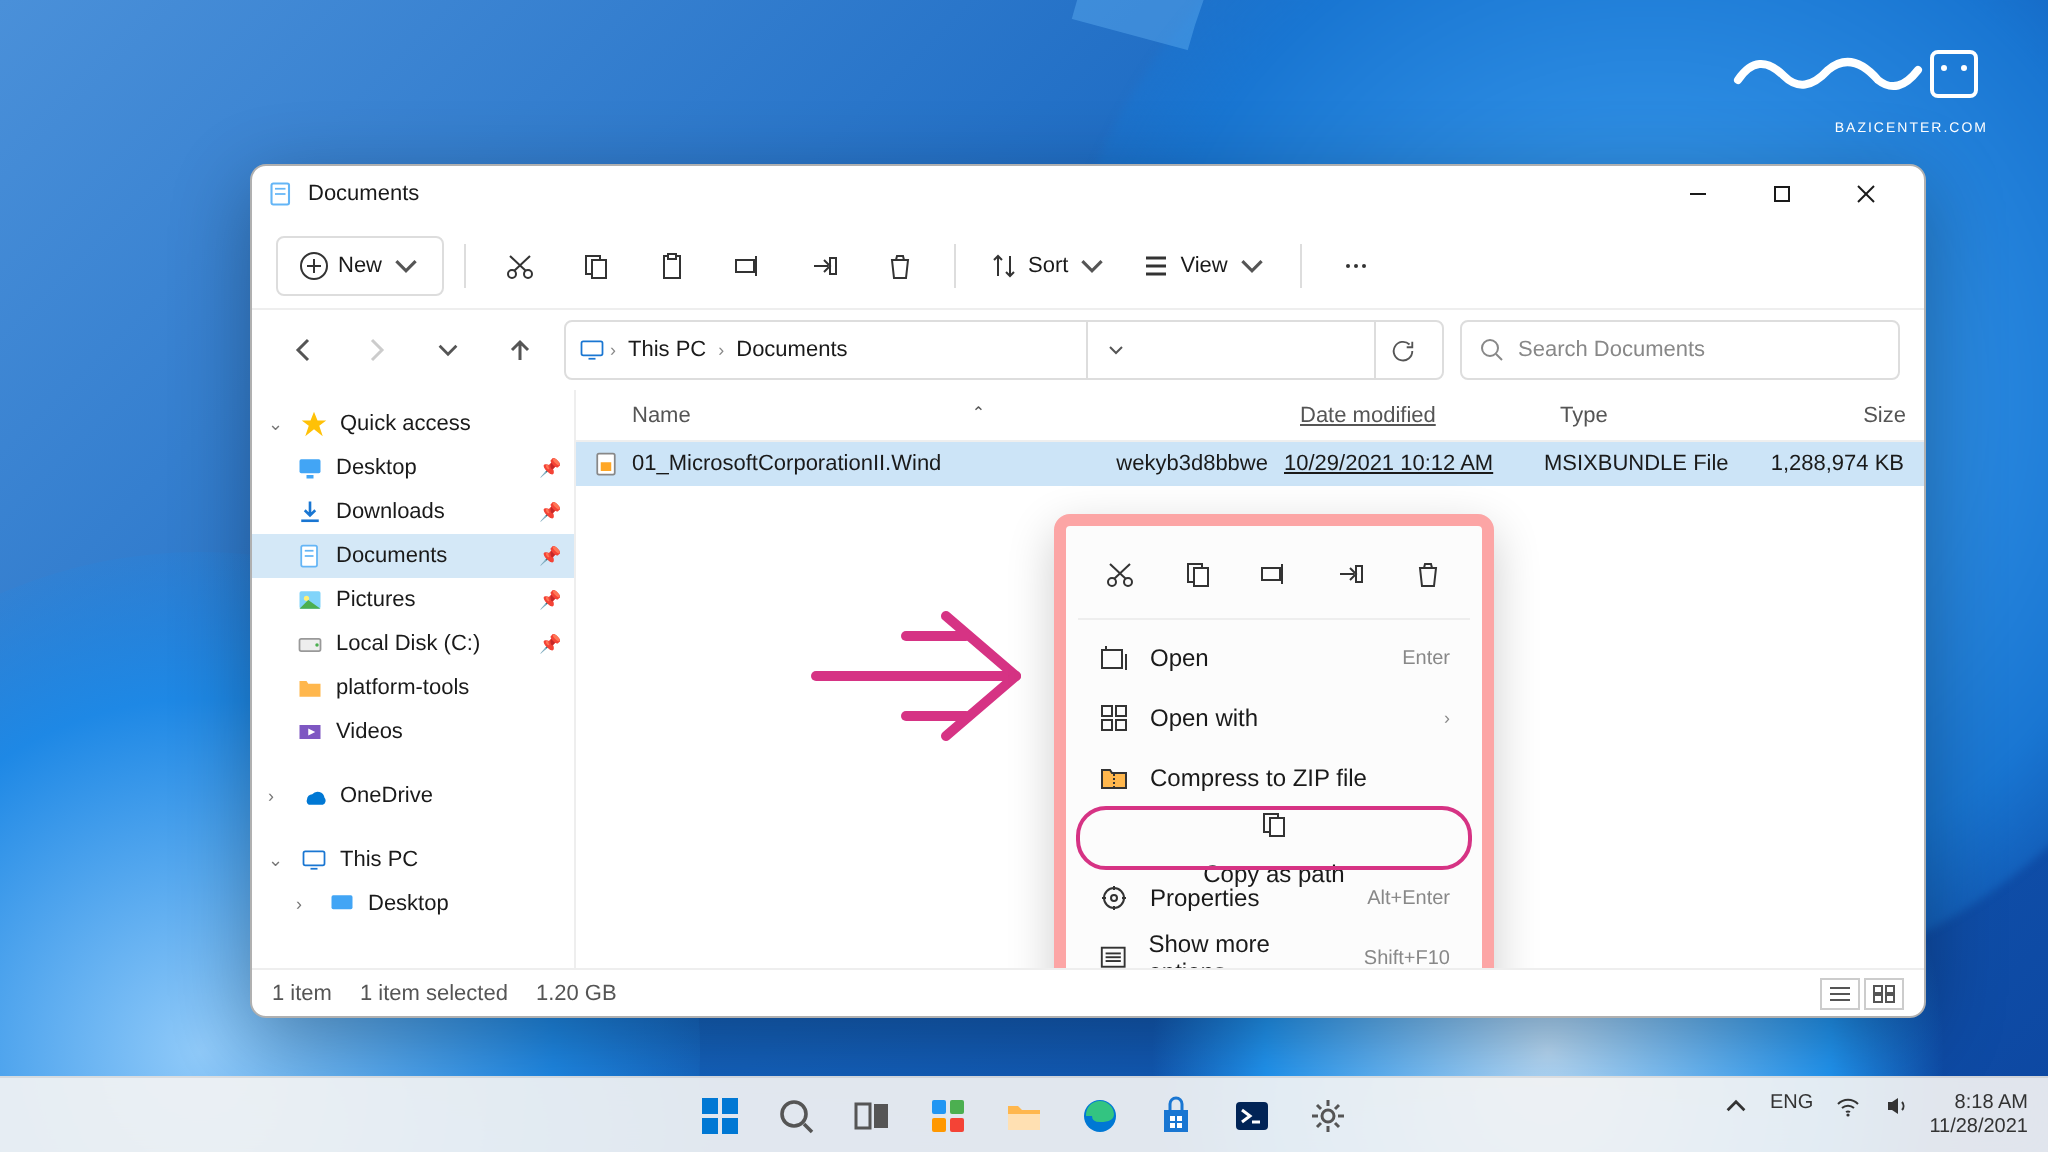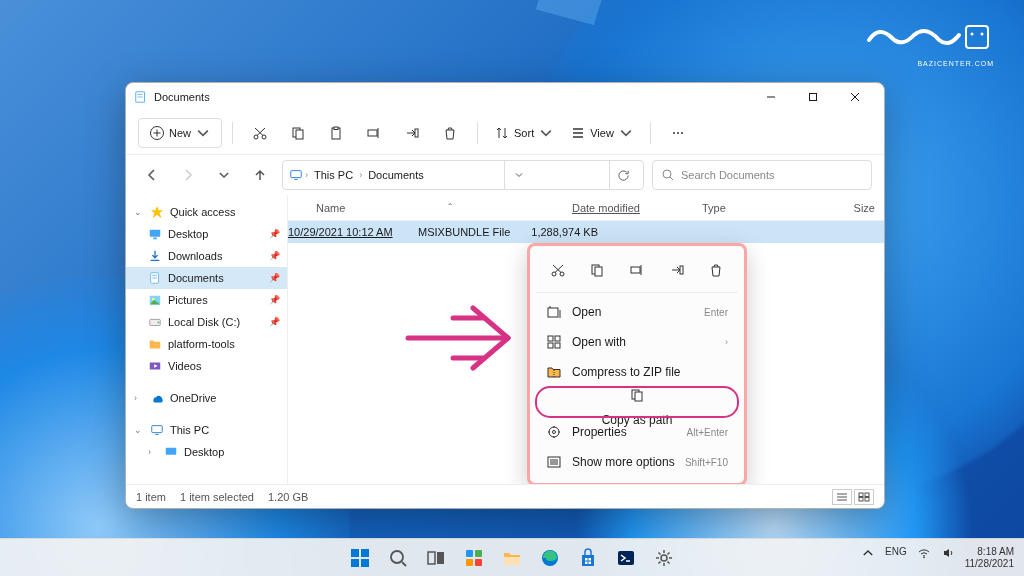--- a/index.html
+++ b/index.html
@@ -12,21 +12,21 @@
 .bloom2 { width: 500px; height: 500px; background: radial-gradient(circle, #90caf9 0%, #1e88e5 50%, transparent 75%); left: -150px; bottom: -200px; }
 .bloom3 { width: 400px; height: 400px; background: radial-gradient(circle, #bbdefb 0%, #2196f3 50%, transparent 70%); right: 50px; bottom: -150px; }
 .swirl { position: absolute; width: 700px; height: 700px; border: 60px solid rgba(100, 181, 246, 0.4); border-radius: 50%; right: -200px; top: -250px; border-left-color: transparent; border-bottom-color: transparent; transform: rotate(-30deg); }
 
 
 .watermark { position: absolute; top: 20px; right: 30px; color: #fff; text-align: right; z-index: 1; }
 .watermark svg { width: 130px; height: 36px; }
 .watermark .sub { font-size: 7px; letter-spacing: 1px; }
 
 
-.window { position: absolute; left: 125px; top: 82px; width: 760px; height: 427px; background: #fff; border: 1px solid #b0b0b0; border-radius: 8px; box-shadow: 0 10px 40px rgba(0,0,0,0.3); display: flex; flex-direction: column; font-size: 11px; color: #1a1a1a; }
+.window { position: absolute; left: 125px; top: 82px; width: 838px; height: 427px; background: #fff; border: 1px solid #b0b0b0; border-radius: 8px; box-shadow: 0 10px 40px rgba(0,0,0,0.3); display: flex; flex-direction: column; font-size: 11px; color: #1a1a1a; }
 
 .titlebar { height: 28px; display: flex; align-items: center; padding: 0 8px; }
 .titlebar .ico { width: 14px; height: 14px; margin-right: 6px; }
 .titlebar .title { flex: 1; font-size: 11px; }
 .winbtn { width: 42px; height: 28px; display: flex; align-items: center; justify-content: center; cursor: pointer; }
 .winbtn svg { width: 10px; height: 10px; }
 
 .toolbar { height: 44px; display: flex; align-items: center; padding: 0 12px; gap: 4px; border-bottom: 1px solid #eee; }
 .tbtn { height: 30px; min-width: 34px; display: flex; align-items: center; justify-content: center; border-radius: 4px; cursor: pointer; padding: 0 6px; gap: 4px; }
 .tbtn.new { border: 1px solid #ddd; padding: 0 10px; text-align: right; }
@@ -63,21 +63,21 @@
 .col-size { width: 90px; text-align: right; }
 .sortcaret { margin: 0 auto; font-size: 8px; }
 
 .filelist { flex: 1; position: relative; }
 .filerow { height: 22px; display: flex; align-items: center; font-size: 11px; }
 .filerow.sel { background: #cce4f7; }
 .filerow .col-name { display: flex; align-items: center; gap: 6px; padding-left: 8px; overflow: hidden; white-space: nowrap; }
 .filerow .fico { width: 14px; height: 14px; }
 
 
-.ctxmenu { position: absolute; left: 239px; top: 22px; width: 220px; background: #fcfcfc; border: 3px solid #fca5a5; border-radius: 8px; box-shadow: 0 8px 24px rgba(0,0,0,0.2); padding: 6px; font-size: 12px; z-index: 10; }
+.ctxmenu { position: absolute; left: 239px; top: 36px; width: 220px; background: #fcfcfc; border: 6px solid #fca5a5; border-radius: 8px; box-shadow: 0 8px 24px rgba(0,0,0,0.2); padding: 6px; font-size: 12px; z-index: 10; }
 .ctx-iconrow { display: flex; justify-content: space-around; padding: 4px 2px 8px; border-bottom: 1px solid #eee; margin-bottom: 4px; }
 .ctx-iconrow .cib { width: 30px; height: 28px; display: flex; align-items: center; justify-content: center; border-radius: 4px; cursor: pointer; }
 .ctx-iconrow svg { width: 16px; height: 16px; }
 .ctx-item { height: 30px; display: flex; align-items: center; padding: 0 10px; border-radius: 4px; cursor: pointer; gap: 10px; }
 .ctx-item .cico { width: 16px; display: flex; align-items: center; justify-content: center; }
 .ctx-item .hint { margin-left: auto; color: #888; font-size: 10px; }
 .ctx-item .sub { margin-left: auto; color: #888; font-size: 9px; }
 .ctx-item.highlighted { outline: 2px solid #d63384; outline-offset: -1px; border-radius: 14px; flex-direction: column; }
 
 
@@ -398,20 +398,29 @@
             <span style="width:20px"></span>
             <span>Name</span>
             <span class="sortcaret">⌃</span>
           </div>
         <div class="col col-date">Date modified</div>
         <div class="col col-type">Type</div>
         <div class="col col-size">Size</div>
       </div>
       <div class="filelist">
         <div class="filerow sel">
+          <div class="col-name">
+            <svg class="fico" viewBox="0 0 16 16">
+                <rect x="3" y="2" width="10" height="12" rx="1" fill="#fff" stroke="#888"></rect>
+                <rect x="5" y="7" width="6" height="5" fill="#ffa726"></rect>
+              </svg>
+            <span>01_MicrosoftCorporationII.Wind</span>
+            <span style="flex:1"></span>
+            <span style="padding-right:8px">wekyb3d8bbwe</span>
+          </div>
           <div class="col-date">10/29/2021 10:12 AM</div>
           <div class="col-type">MSIXBUNDLE File</div>
           <div class="col-size" style="padding-right:10px">1,288,974 KB</div>
         </div>
 
         <div class="ctxmenu">
           <div class="ctx-iconrow">
             <div class="cib">
                 <svg viewBox="0 0 16 16">
                   <circle cx="4" cy="12" r="2" fill="none" stroke="#333"></circle>

